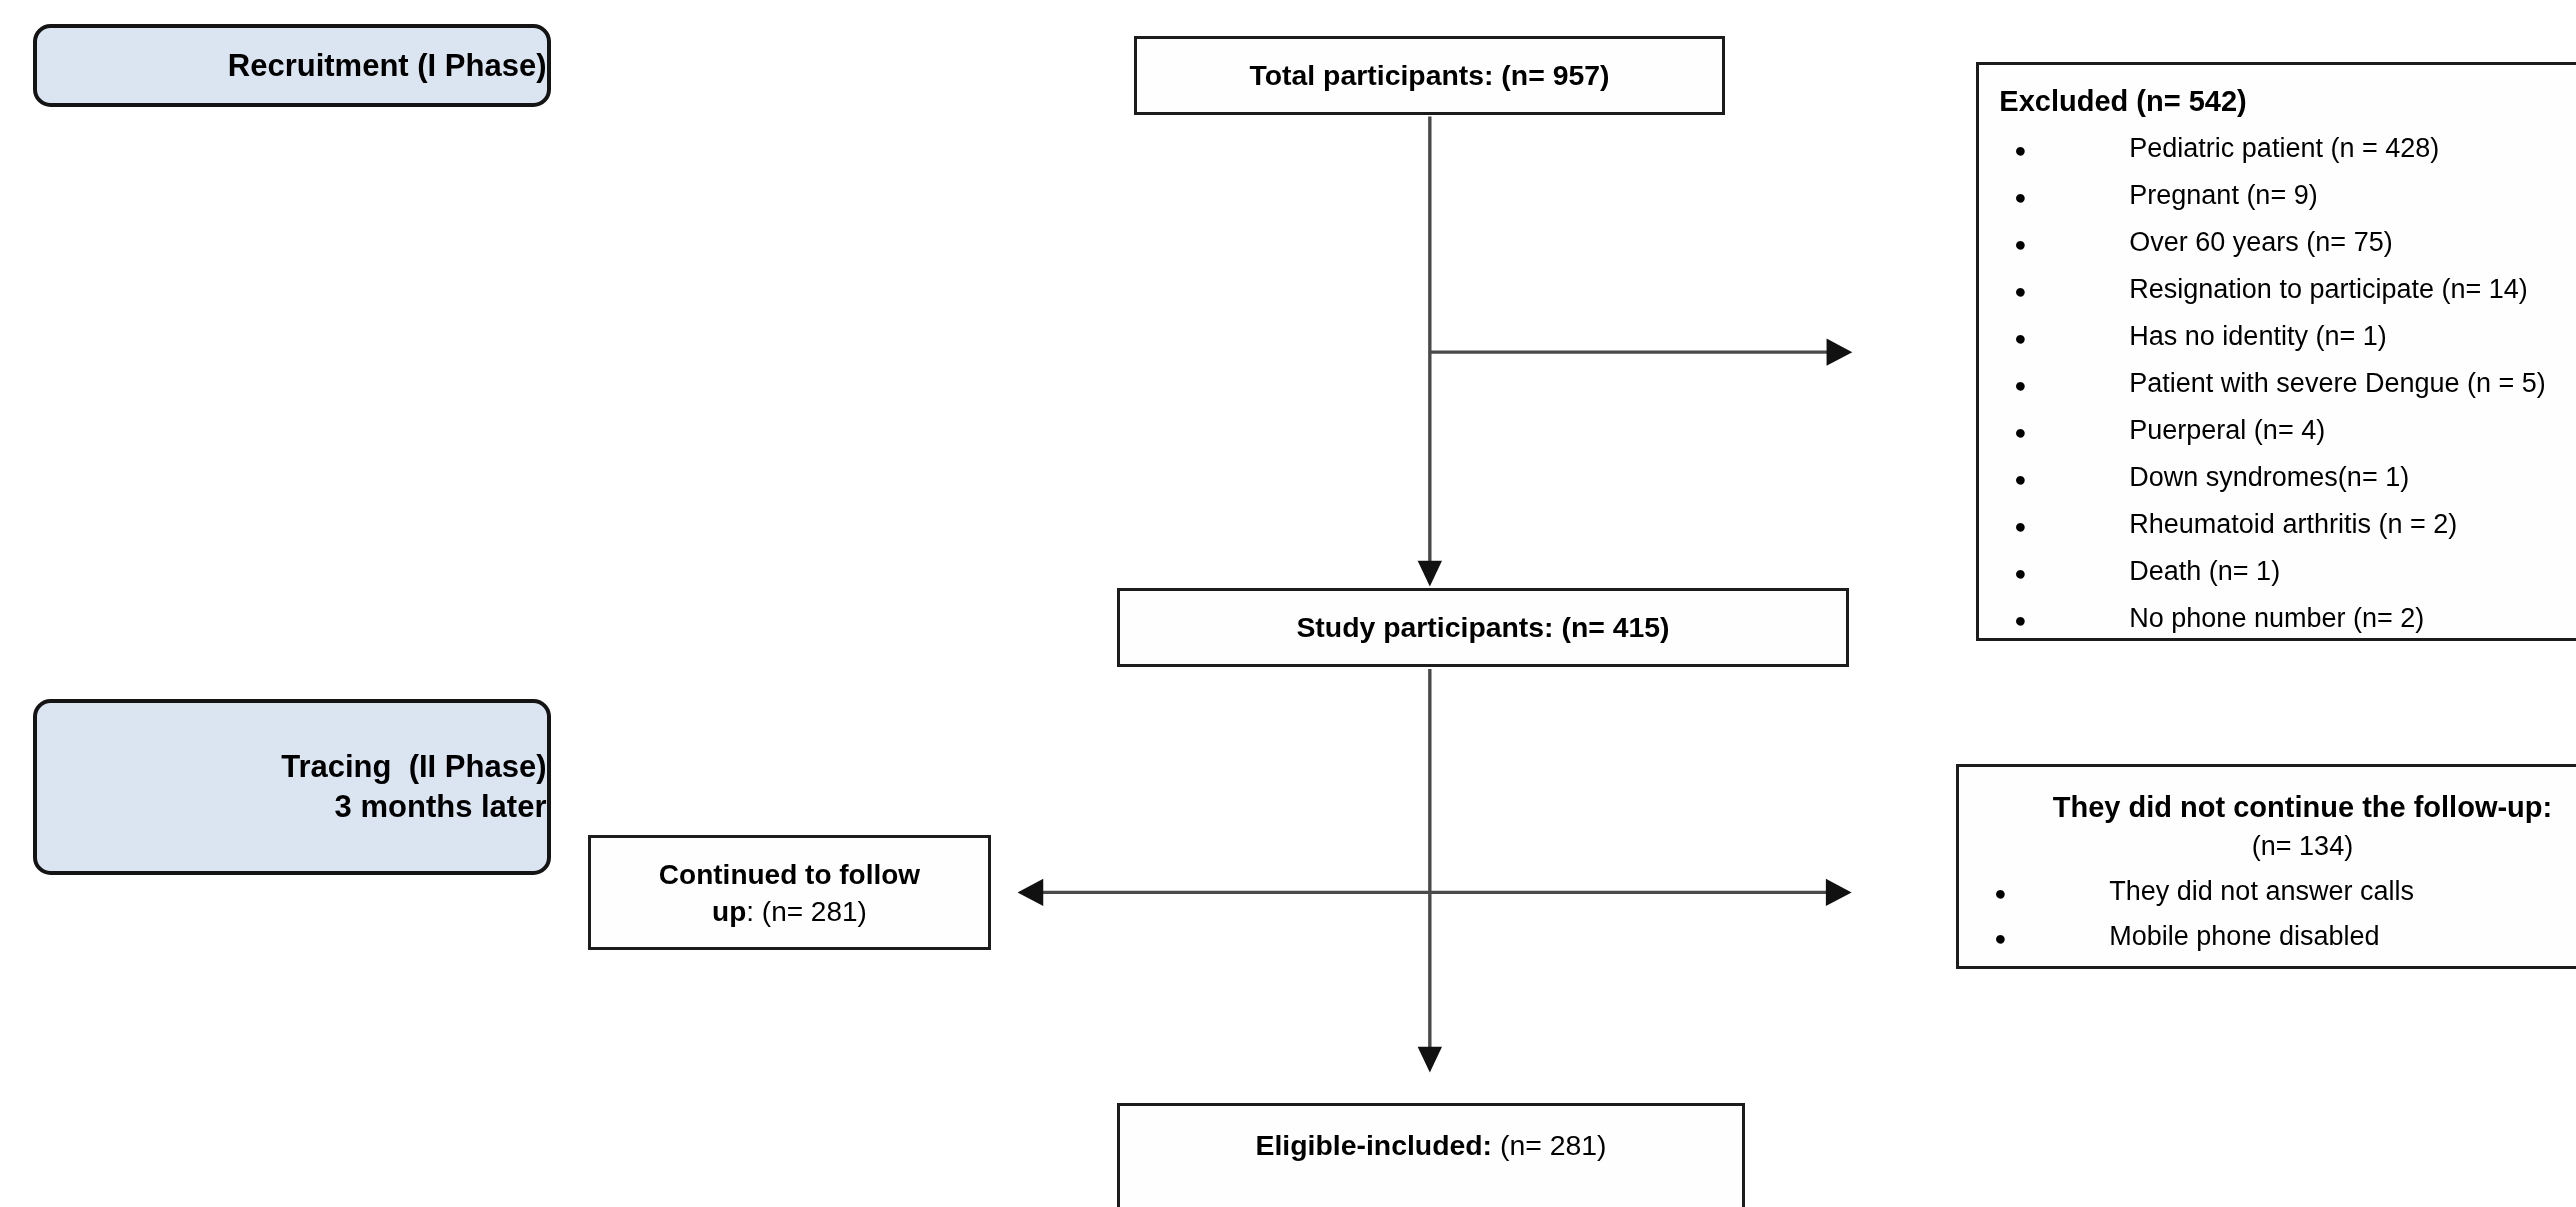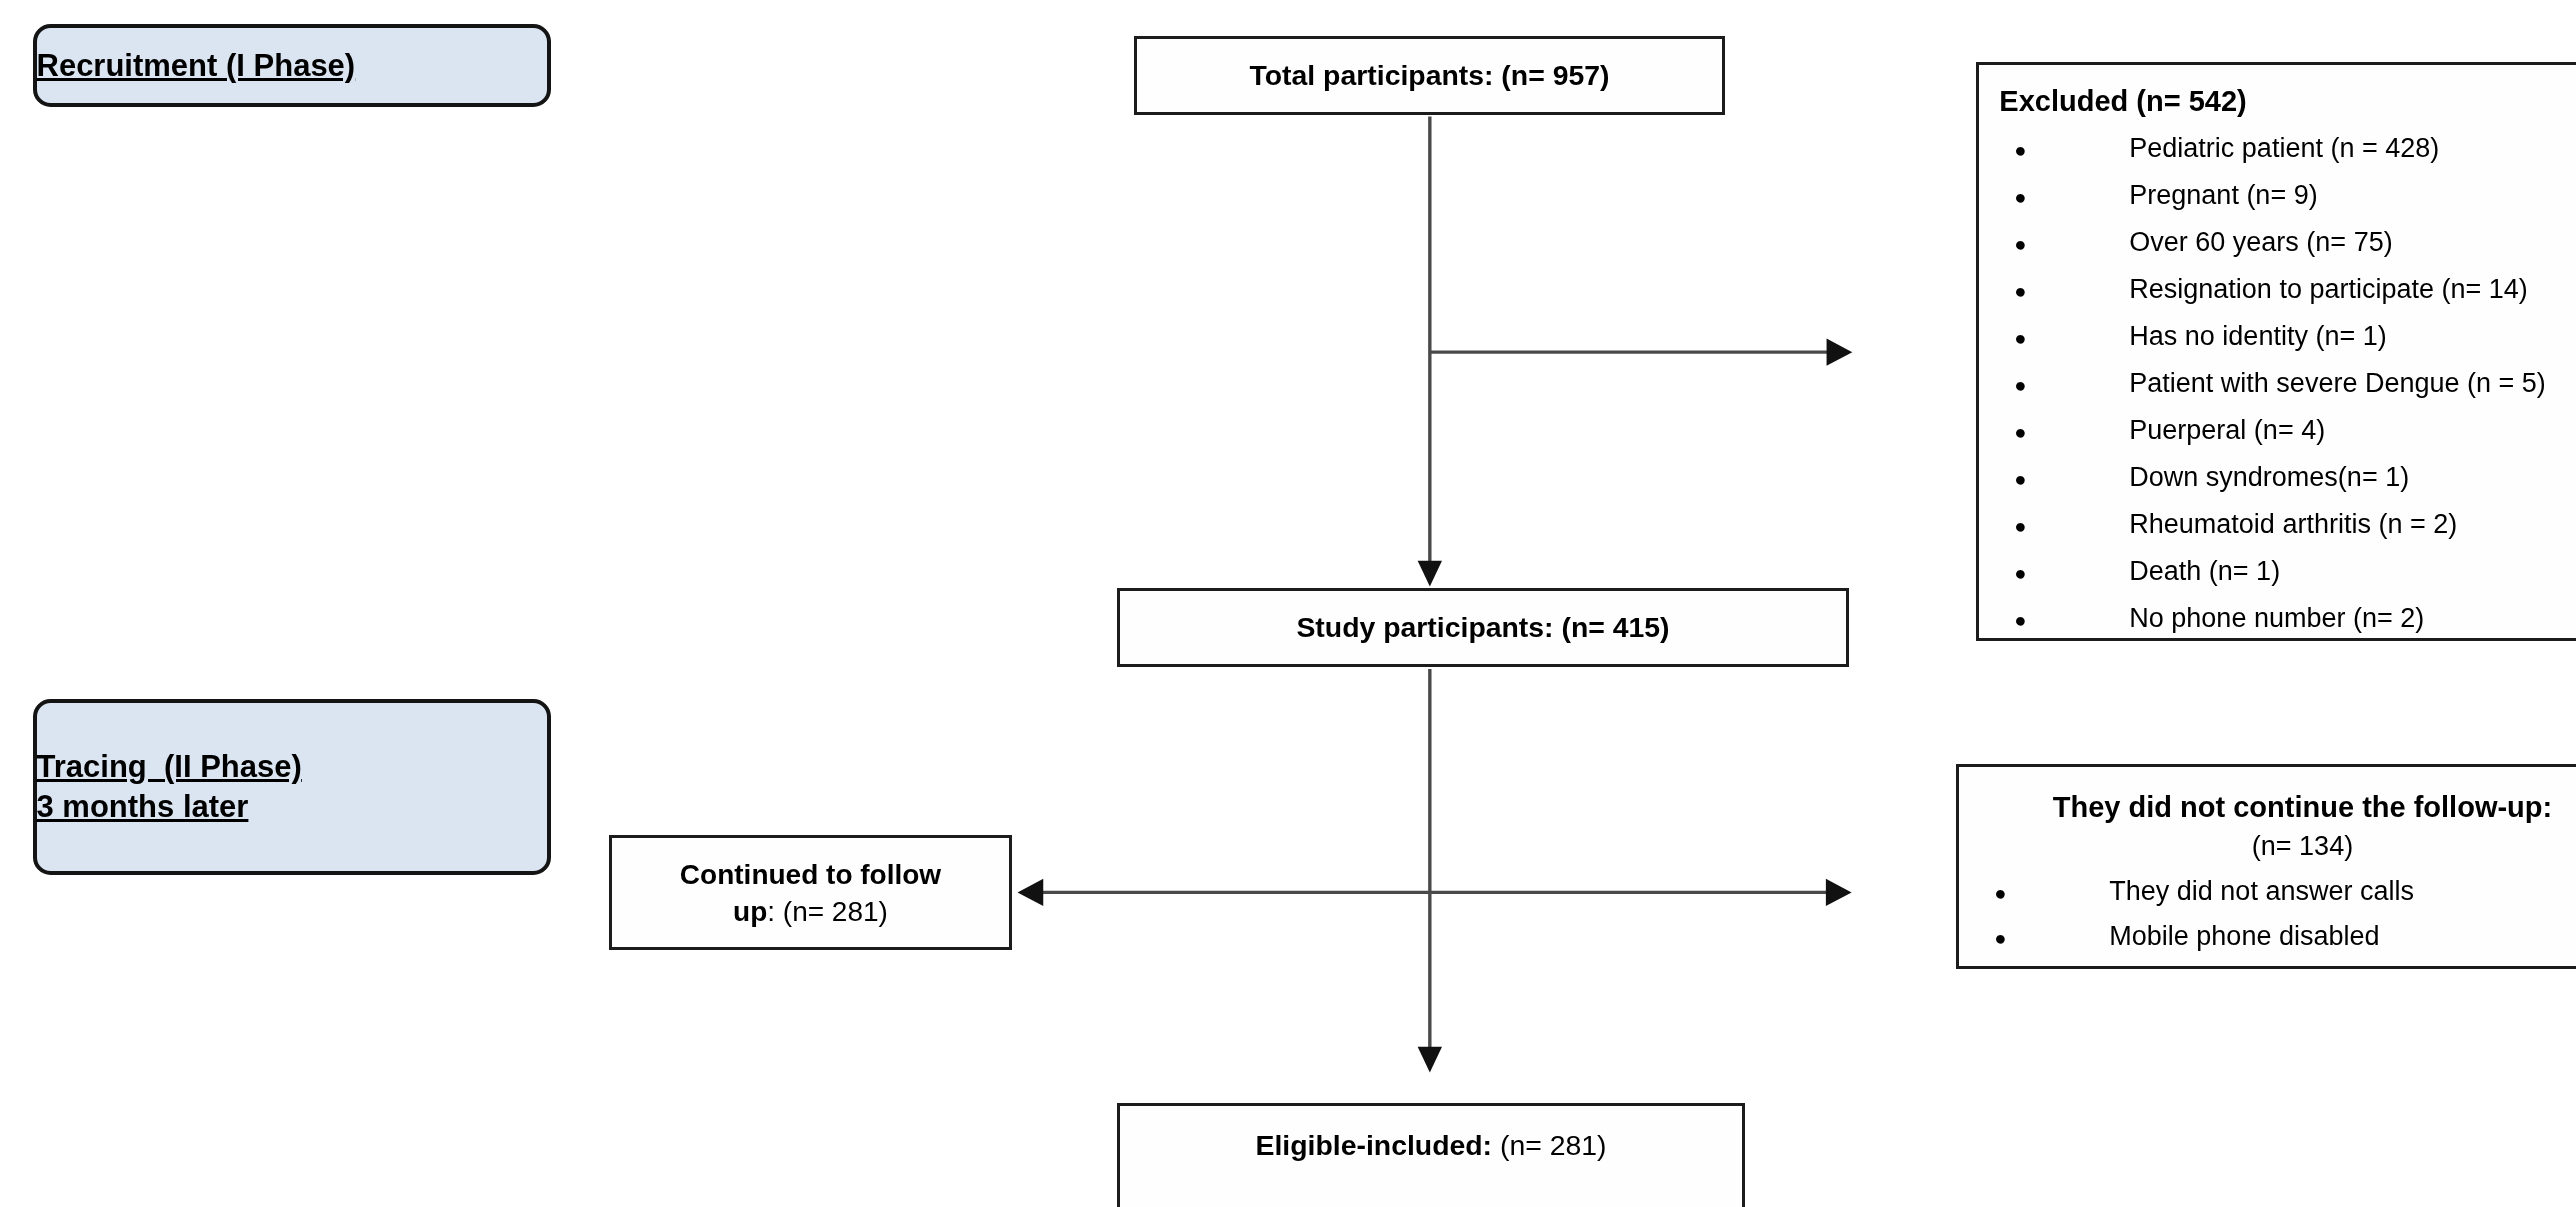--- a/index.html
+++ b/index.html
@@ -36,27 +36,26 @@
   .node-label { font-size: 28.4px; font-weight: 700; line-height: 1.25; padding: 0 13.5px; }
   .node-label .regular { font-weight: 400; }
 
   .phase-box {
     position: absolute;
     background: #dbe5f1;
     border: 4.1px solid #141414;
     border-radius: 17.6px;
     display: flex;
     flex-direction: column;
-    align-items: flex-start;
+    align-items: flex-end;
     justify-content: center;
     text-align: center;
     font-weight: 700;
     font-size: 31px;
     line-height: 1.28;
-    text-decoration: underline;
   }
   .phase-box div { white-space: pre-wrap; }
 
   .list-box { padding: 16.2px 20.3px 6.8px 20.3px; }
   .list-title { font-size: 29px; font-weight: 700; line-height: 1.4; }
   .list-subtitle { font-size: 27px; font-weight: 400; line-height: 1.4; text-align: center; }
   .blist { margin: 4.1px 0 0 0; padding: 0; list-style: none; }
   .blist-item { display: flex; align-items: baseline; font-size: 27px; line-height: 45px; font-weight: 400; }
   .bullet-marker { flex: 0 0 130px; padding-left: 15px; font-size: 20.3px; }
 
@@ -178,21 +177,21 @@
           <span class="bullet-marker">●</span>
           <span>No phone number (n= 2)</span>
         </div>
       </div>
   </div>
 
   <div class="box center-box" style="left:1117px; top:588px; width:732px; height:79px;">
     <div class="node-label">Study participants: (n= 415)</div>
   </div>
 
-  <div class="box continued-box" style="left:609px; top:835px; width:403px; height:115px;">
+  <div class="box continued-box" style="left:588px; top:835px; width:403px; height:115px;">
     <div class="continued-line">Continued to follow</div>
     <div class="continued-line"><span>up</span><span class="regular">: (n= 281)</span></div>
   </div>
 
   <div class="box list-box nc-box" style="left:1956px; top:764px; width:693px; height:205px;">
     <div class="list-title">They did not continue the follow-up:</div>
     <div class="list-subtitle">(n= 134)</div>
     <div class="blist">
 
         <div class="blist-item">

